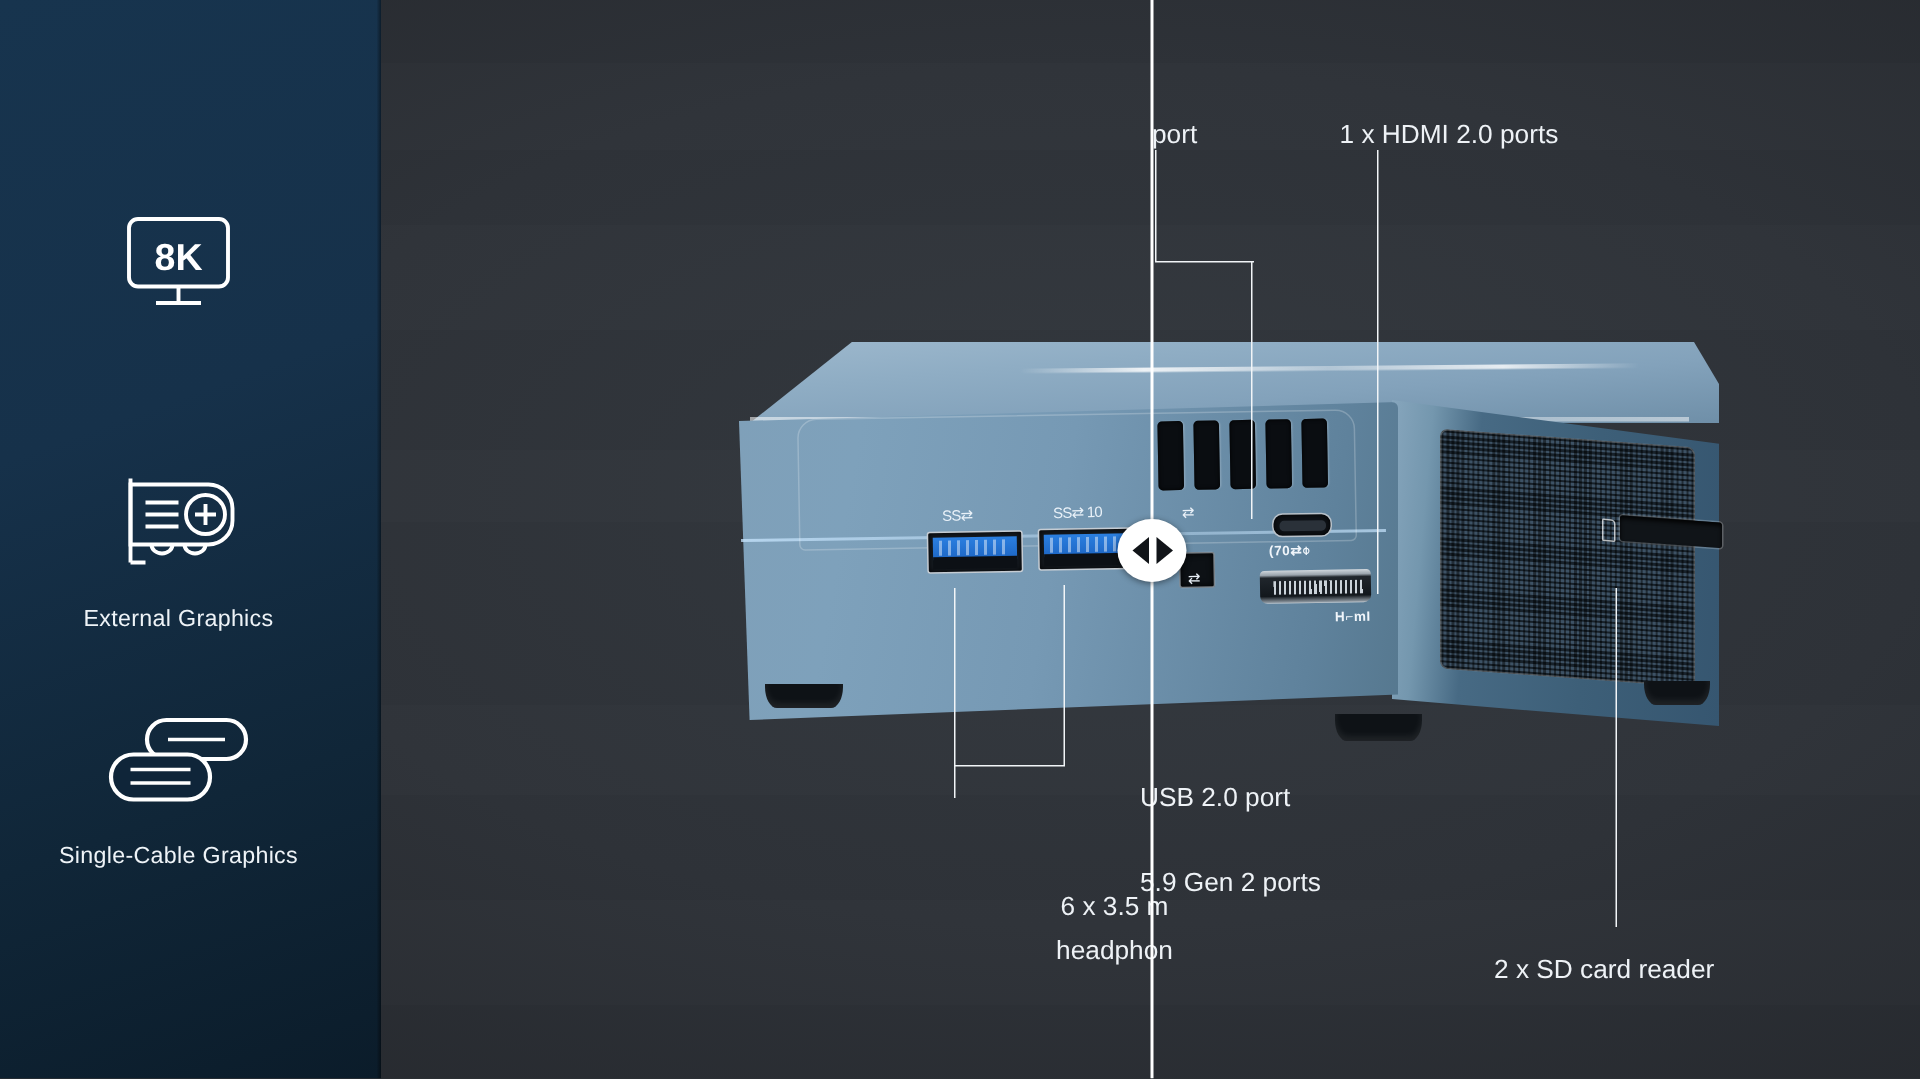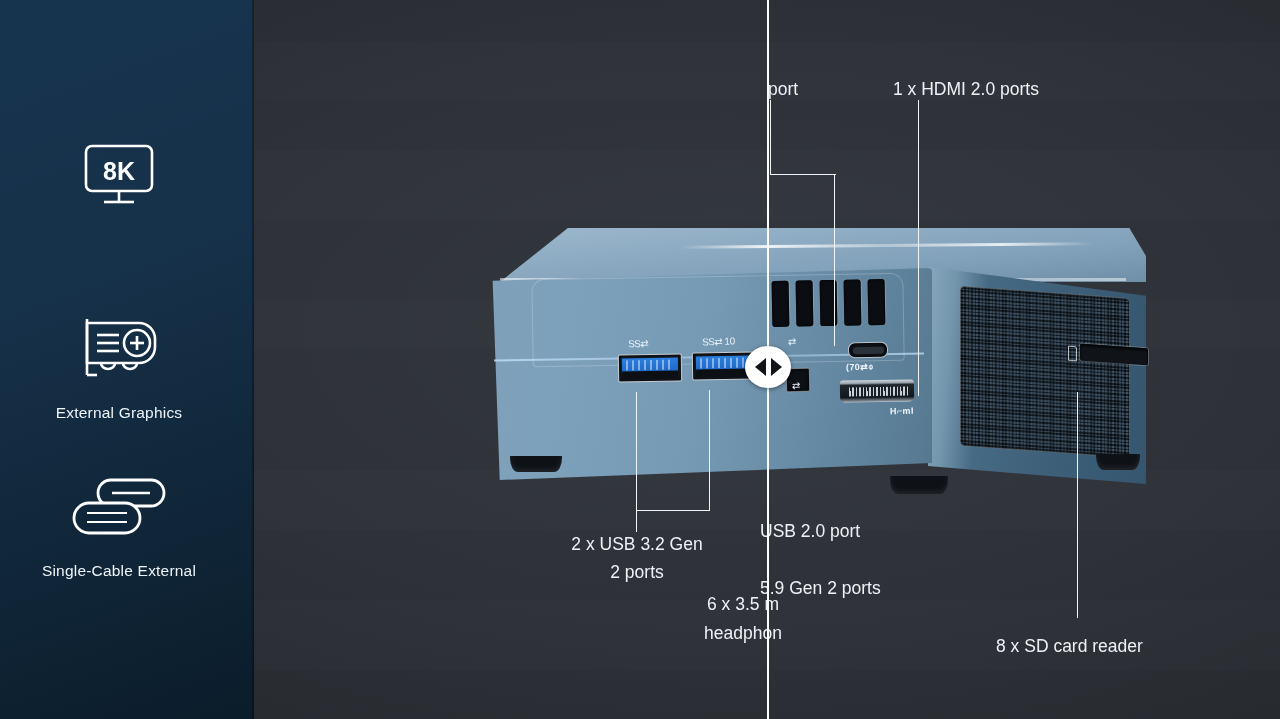--- a/index.html
+++ b/index.html
@@ -210,21 +210,21 @@
     <div class="feature" id="feat2">
       <div class="ficon">
         <svg width="102" height="66" viewBox="0 0 102 66">
           <rect x="30" y="5" width="66" height="26" rx="13" fill="none" stroke="#ffffff" stroke-width="2.8"></rect>
           <line x1="44" y1="18" x2="82" y2="18" stroke="#ffffff" stroke-width="2.4"></line>
           <rect x="6" y="28" width="66" height="30" rx="15" fill="#0f2539" stroke="#ffffff" stroke-width="2.8"></rect>
           <line x1="19" y1="38" x2="59" y2="38" stroke="#ffffff" stroke-width="2.2"></line>
           <line x1="19" y1="47" x2="59" y2="47" stroke="#ffffff" stroke-width="2.2"></line>
         </svg>
       </div>
-      <div class="flabel">Single-Cable External</div>
+      <div class="flabel">Single-Cable Graphics</div>
     </div>
   </aside>
 
   <div id="photo">
 
     <div class="band" style="top:42px;height:58px;"></div>
     <div class="band" style="top:150px;height:70px;"></div>
     <div class="band" style="top:300px;height:48px;"></div>
     <div class="band" style="top:470px;height:60px;"></div>
     <div class="band" style="top:600px;height:70px;"></div>
@@ -289,31 +289,29 @@
     <div class="cl clv" style="left:455px;top:390px;height:120px;"></div>
     <div class="cl clh" style="left:382px;top:510px;width:74px;"></div>
     <div class="cl clv" style="left:382px;top:510px;height:22px;"></div>
 
     <div class="cl clv" style="left:823px;top:392px;height:226px;"></div>
 
     <div class="lab" style="left:514px;top:77px;">port</div>
 
     <div class="lab" style="left:639px;top:77px;">1 x HDMI 2.0 ports</div>
 
-    <div class="lab" style="left:276px;top:530px;text-align:center;width:214px;line-height:28px;">2 x USB 3.2 Gen
-2 ports</div>
 
     <div class="lab" style="left:506px;top:519px;">USB 2.0 port</div>
 
     <div class="lab" style="left:506px;top:576px;">5.9 Gen 2 ports</div>
 
     <div class="lab" style="left:424px;top:590px;text-align:center;width:130px;line-height:29px;">6 x 3.5 m
 headphon</div>
 
-    <div class="lab" style="left:742px;top:634px;">8 x SD card reader</div>
+    <div class="lab" style="left:742px;top:634px;">2 x SD card reader</div>
   </div>
 
   <div id="divider"></div>
   <div id="handle">
     <span class="tri l"></span>
     <span class="tri r"></span>
   </div>
 
 </div>
 

